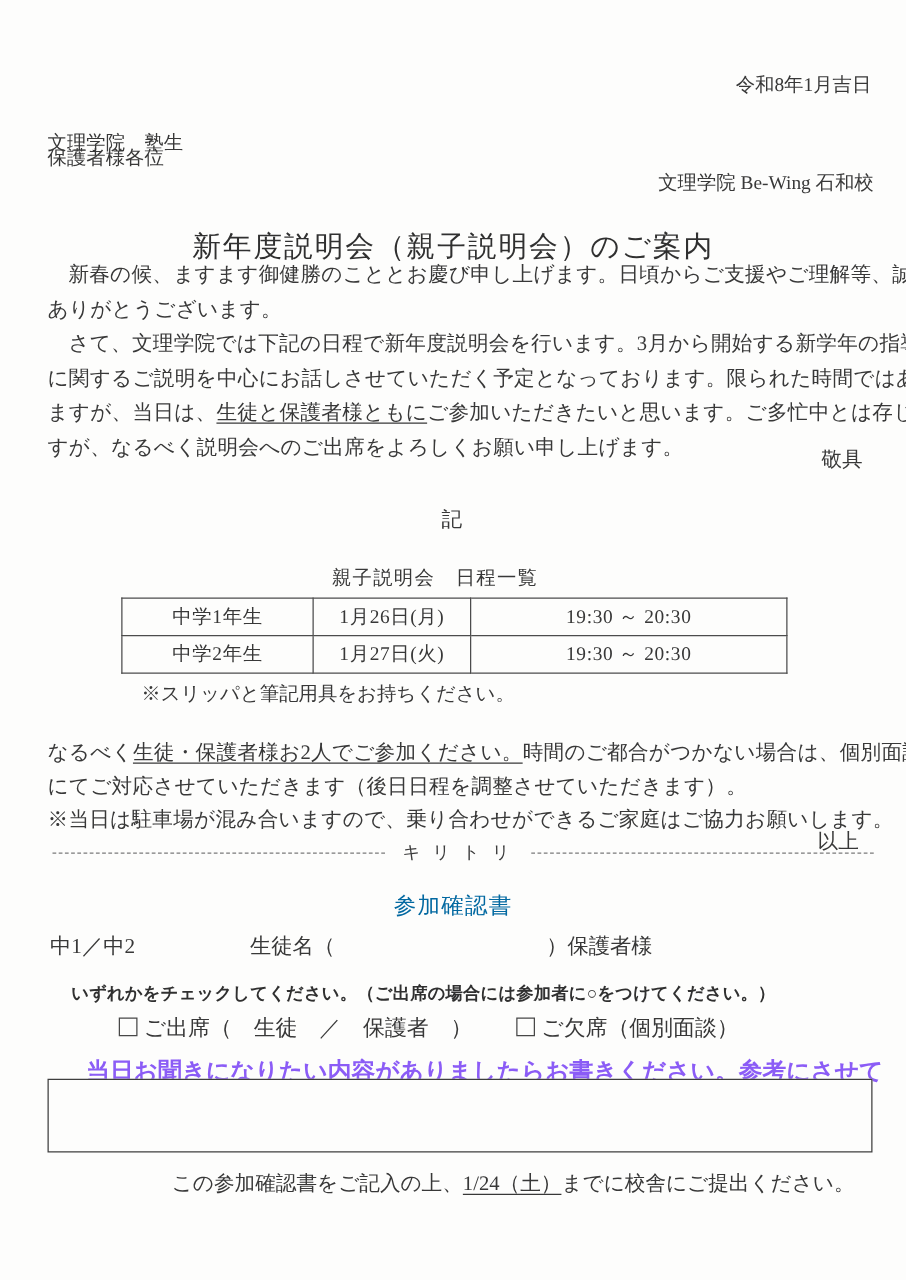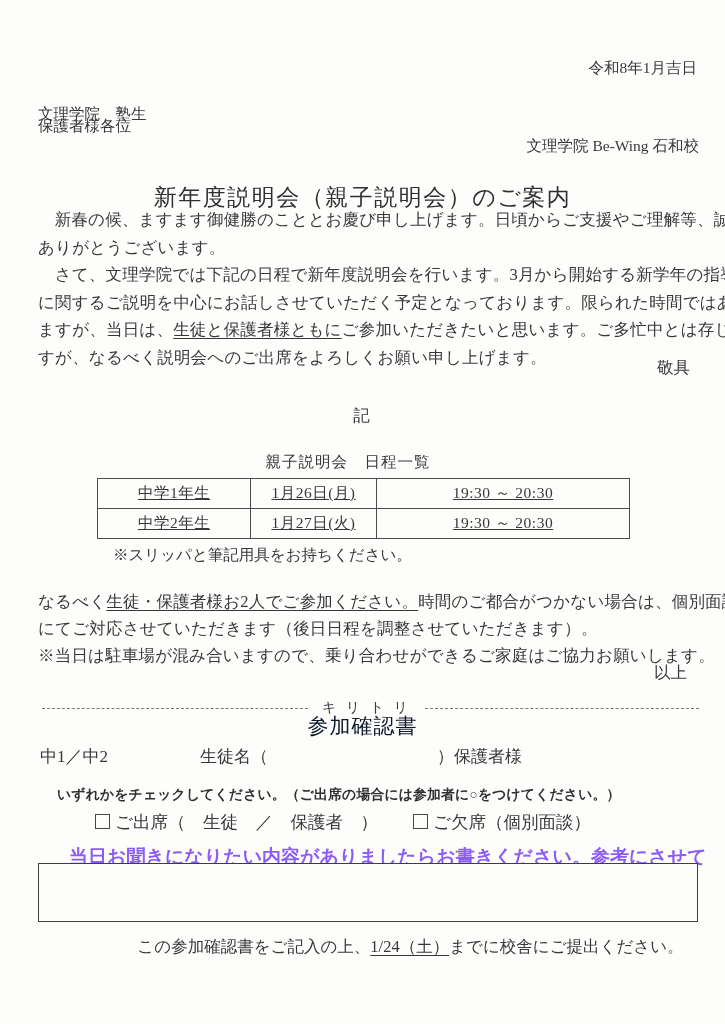--- a/index.html
+++ b/index.html
@@ -29,40 +29,40 @@
 
   .keigu { top:357px; right:35px; font-size:16.5px; }
   .ki    { top:405px; left:0; width:100%; text-align:center; font-size:16.5px; letter-spacing:2px; }
 
   
   .sched-caption { top:452px; left:0; width:96%; text-align:center; font-size:15.5px; letter-spacing:1px; }
   .sched-table-wrap { top:478px; left:97px; }
   table.sched { border-collapse:collapse; }
   table.sched td {
     border:1.6px solid #4c4c4c; text-align:center;
-    font-size:15.5px; height:29px; padding:0; letter-spacing:0.5px;text-decoration:underline;
+    font-size:15.5px; height:29px; padding:0; letter-spacing:0.5px;
   }
   td.c1 { width:152px; } td.c2 { width:125px; } td.c3 { width:252px; }
 
   .slipper-note { top:545px; left:113px; font-size:15.5px; }
 
   .notes-block { top:588px; left:38px; }
   .notes-block .bodyline { line-height:27px; }
 
   .ijou { top:662px; right:38px; font-size:16.5px; }
 
   
-  .cutline { top:699px; left:42px; right:26px; display:flex; align-items:center; }
+  .cutline { top:673px; left:42px; right:26px; display:flex; align-items:center; }
   .cut-dash { border-top:1.6px dashed #7a7a7a; height:0; }
   .cut-dash.left  { width:266px; }
   .cut-dash.right { flex:1; }
   .cut-label { font-size:14px; letter-spacing:3px; margin:0 14px; color:#3c3c3c; }
 
   
-  .form-title { top:712px; left:0; width:100%; text-align:center; font-size:21px; letter-spacing:1px; color:#0f172a; }
+  .form-title { top:712px; left:0; width:100%; text-align:center; font-size:18px; letter-spacing:1px; color:#0369a1; }
   .name-row   { top:745px; left:0; width:100%; height:24px; font-size:17px; }
   .grade-opts    { position:absolute; left:40px; }
   .student-label { position:absolute; left:200px; }
   .guardian-sfx  { position:absolute; left:437px; }
 
   .gothic { font-family:"Liberation Sans","DejaVu Sans",sans-serif; font-weight:bold; }
   .check-instruction { top:786px; left:57px; font-size:13.8px; letter-spacing:0.2px; color:#303030; }
 
   .checkbox-row { top:810px; left:0; width:100%; font-size:17.5px; }
   .attend-opt { position:absolute; left:95px; white-space:nowrap; }

